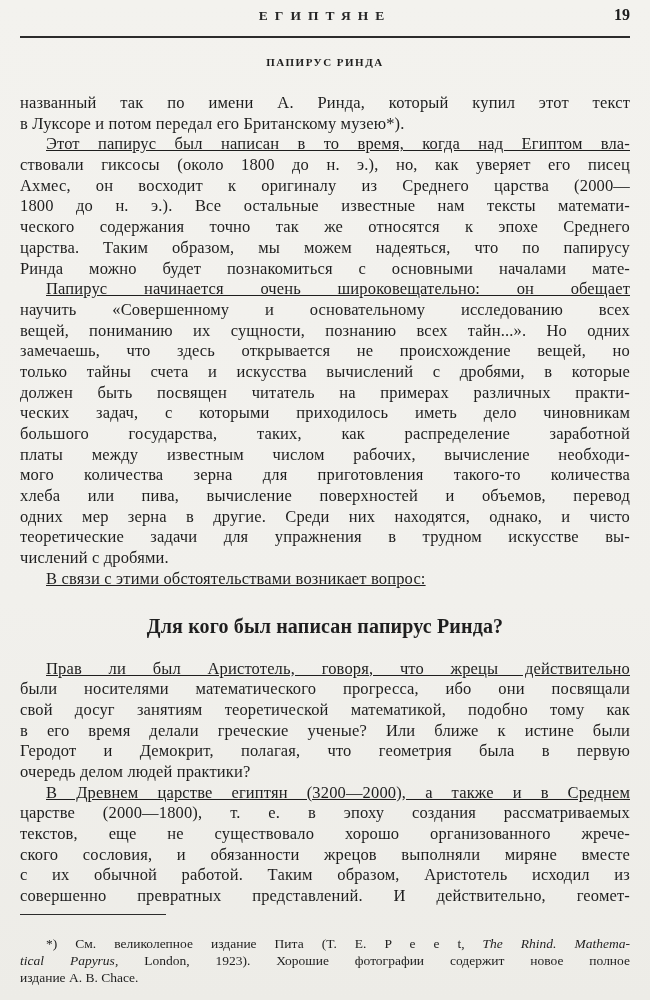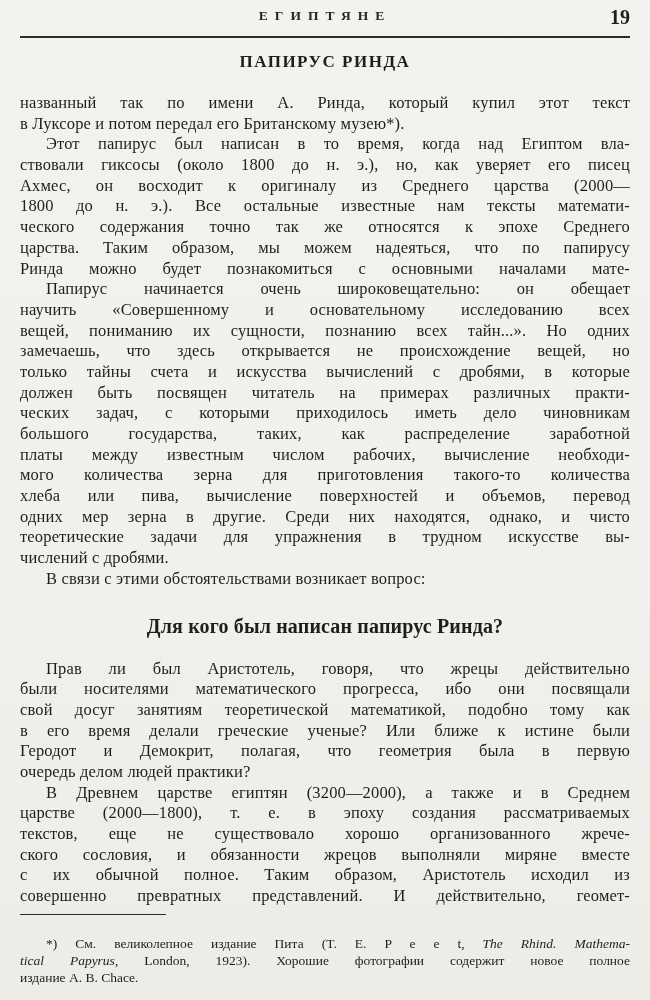--- a/index.html
+++ b/index.html
@@ -25,53 +25,53 @@
     left: 0; right: 0;
     text-align: center;
     font-size: 13.5px;
     font-weight: bold;
     letter-spacing: 7px;
     color: #262626;
   }
   .runhead-page {
     position: absolute;
     right: 0; top: -2px;
-    font-size: 20px;
+    font-size: 16px;
     font-weight: bold;
   }
   .head-rule {
     border: none;
     border-top: 2px solid #2c2c2c;
     margin: 8px 0 0 0;
   }
   
   .chapter-title {
     margin: 14px 0 0 0;
     text-align: center;
-    font-size: 17px;
+    font-size: 11px;
     font-weight: bold;
     letter-spacing: 1.5px;
     line-height: 20px;
   }
   
   .bodytext {
     margin-top: 21px;
     font-size: 16.5px;
     line-height: 20.7px;
     letter-spacing: 0.15px;
   }
   .ln {
     text-align: justify;
     text-align-last: justify;
     white-space: normal;
     height: 20.7px;
     overflow: hidden;
   }
   .ln.end { text-align-last: left; }
-  .ln.ind { text-indent: 26px; }
+  .ln.ind { text-indent: 26px; text-decoration: underline; }
   .subheading {
     margin: 26px 0 22px 0;
     text-align: center;
     font-size: 20px;
     font-weight: bold;
     line-height: 21px;
   }
   
   .fn-rule {
     border: none;
@@ -139,21 +139,21 @@
     <div class="ln ind">Прав ли был Аристотель, говоря, что жрецы действительно</div>
     <div class="ln">были носителями математического прогресса, ибо они посвящали</div>
     <div class="ln">свой досуг занятиям теоретической математикой, подобно тому как</div>
     <div class="ln">в его время делали греческие ученые? Или ближе к истине были</div>
     <div class="ln">Геродот и Демокрит, полагая, что геометрия была в первую</div>
     <div class="ln end">очередь делом людей практики?</div>
     <div class="ln ind">В Древнем царстве египтян (3200—2000), а также и в Среднем</div>
     <div class="ln">царстве (2000—1800), т. е. в эпоху создания рассматриваемых</div>
     <div class="ln">текстов, еще не существовало хорошо организованного жрече-</div>
     <div class="ln">ского сословия, и обязанности жрецов выполняли миряне вместе</div>
-    <div class="ln">с их обычной полное. Таким образом, Аристотель  исходил из</div>
+    <div class="ln">с их обычной работой. Таким образом, Аристотель  исходил из</div>
     <div class="ln">совершенно превратных представлений. И действительно, геомет-</div>
   </div>
 
   <hr class="fn-rule">
 
   <div class="footnote">
     <div class="fn-line ind"><span>*) См. великолепное издание Пита (T. E. P e e t, </span><i>The Rhind. Mathema-</i></div>
     <div class="fn-line"><i>tical Papyrus</i><span>, London, 1923). Хорошие фотографии содержит новое полное</span></div>
     <div class="fn-line end"><span>издание A. B. Chace.</span></div>
   </div>

